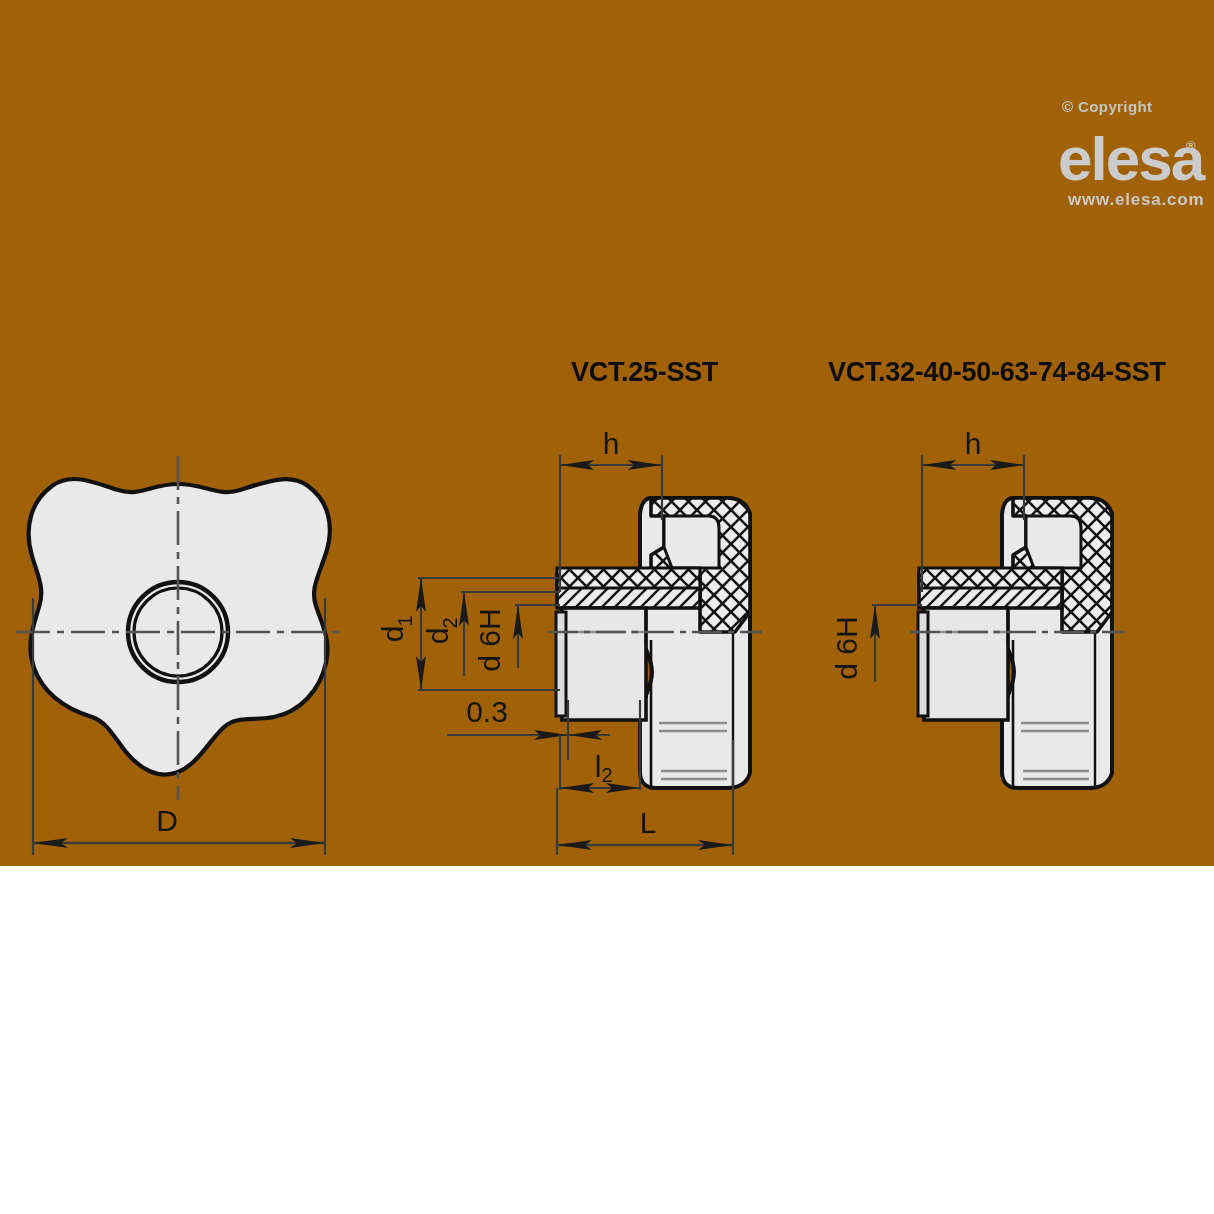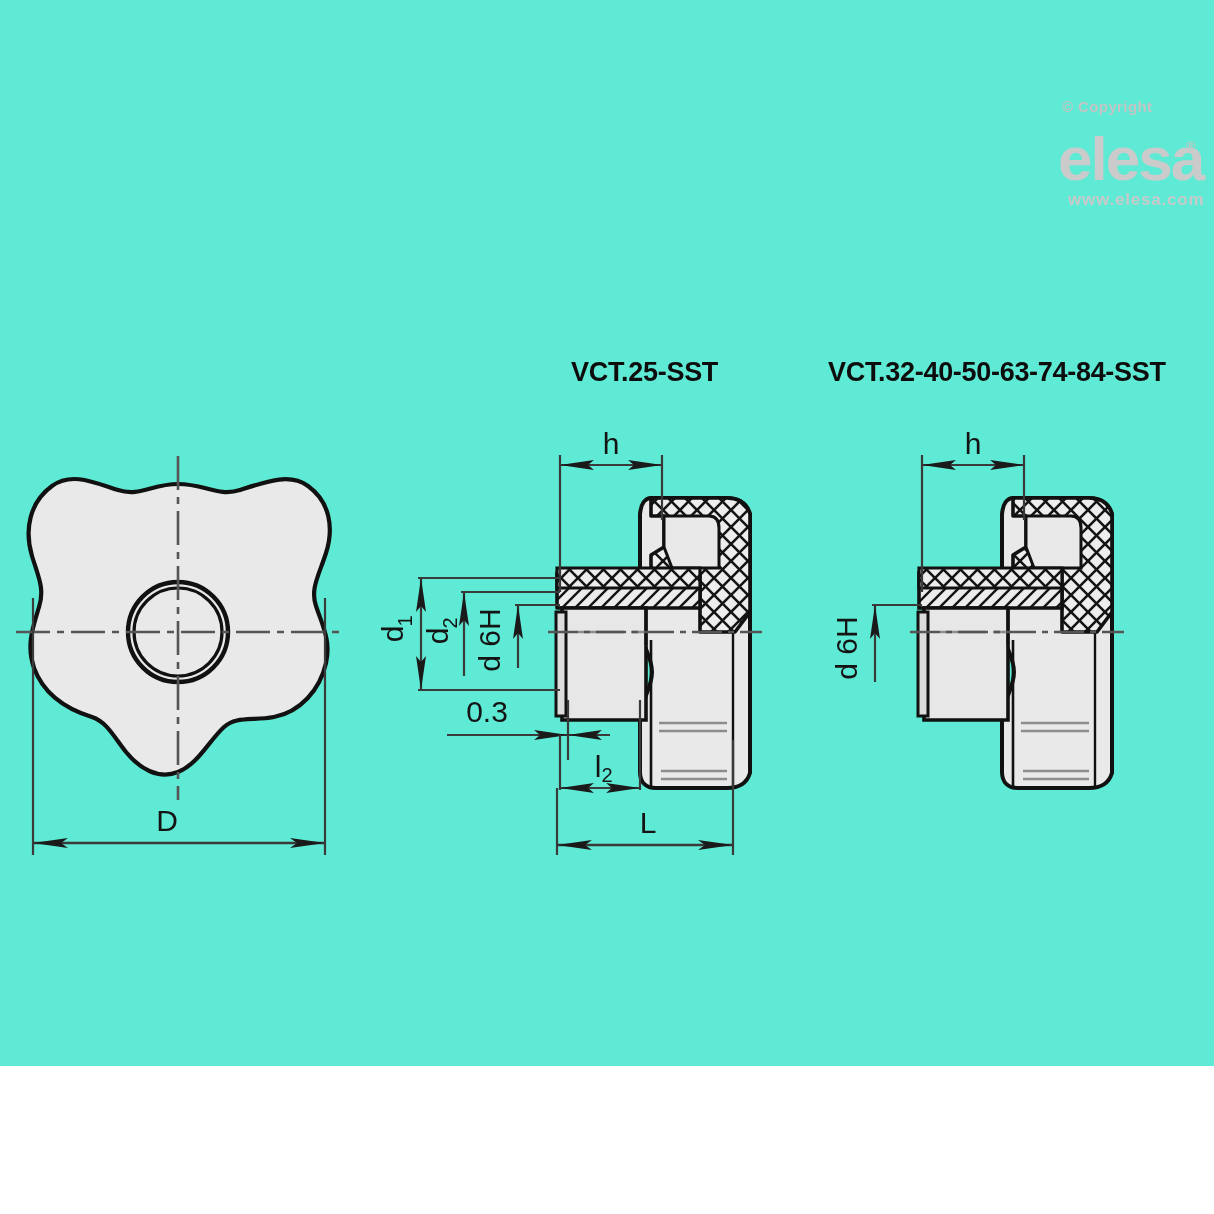--- a/index.html
+++ b/index.html
@@ -12,22 +12,22 @@
     width: 1214px;
     height: 1214px;
     font-family: "Liberation Sans", sans-serif;
     overflow: hidden;
     position: relative;
   }
   #stage {
     position: absolute;
     left: 0; top: 0;
     width: 1214px;
-    height: 1066px;
-    background: #5eead4;
+    height: 866px;
+    background: #a16207;
     text-align: center;
   }
   svg.drawing {
     position: absolute;
     left: 0; top: 0;
     width: 1214px;
     height: 1214px;
     display: block;
   }
   .title-txt {

